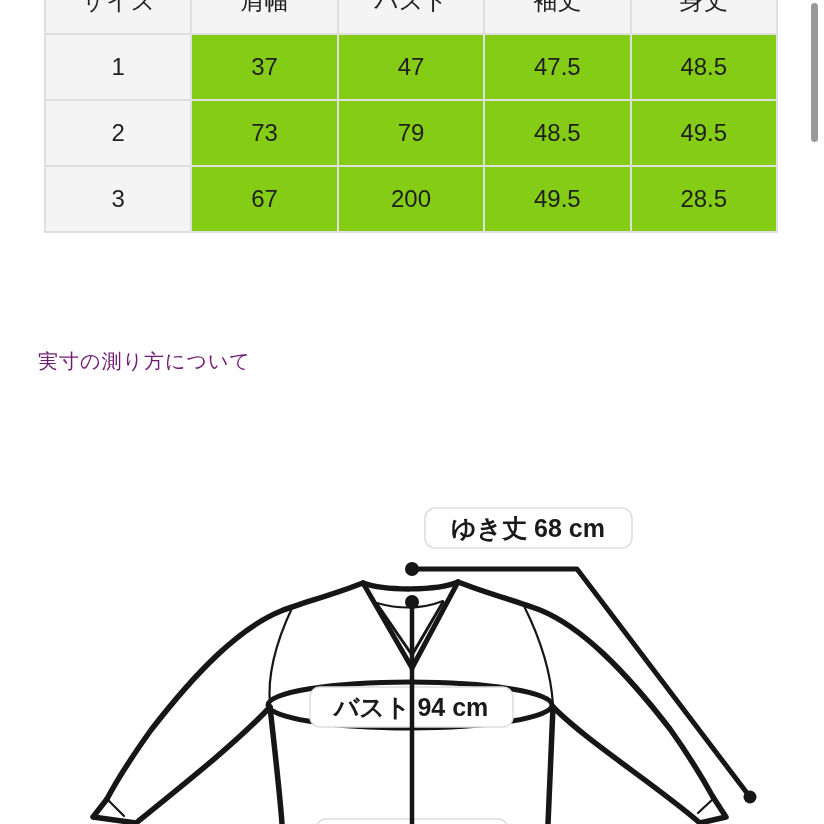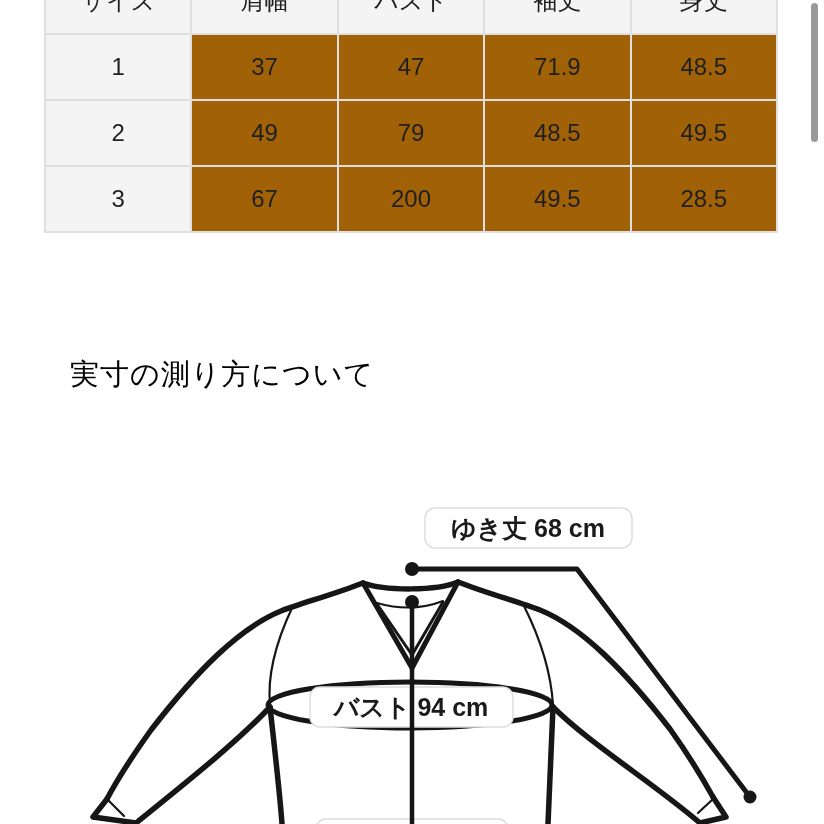--- a/index.html
+++ b/index.html
@@ -9,28 +9,28 @@
     font-family:"Liberation Sans", sans-serif;
   }
   
   .size-table {
     position:absolute; left:44px; top:-33px; width:734px;
     border-collapse:collapse; table-layout:fixed;
     font-size:24px; color:#1f1f1f;
   }
   .size-table th, .size-table td {
     border:2px solid #dfdfdf; height:64px; text-align:center;
-    font-weight:400; padding:0; background:#a16207;
+    font-weight:400; padding:0; background:#84cc16;
   }
   .size-table thead th { background:#f4f4f4; }
   .size-table td.rowhead { background:#f4f4f4; }
   
   .section-heading {
     position:absolute; left:38px; top:331px;
-    font-size:29px; font-weight:400; color:#000000; letter-spacing:1px;margin-left:32px;
+    font-size:20px; font-weight:400; color:#701a75; letter-spacing:1px;
   }
   
   .diagram { position:absolute; left:0; top:0; width:824px; height:824px; }
   .pill-text {
     font-family:"Liberation Sans", sans-serif;
     font-size:25px; font-weight:700; fill:#1a1a1a;
   }
   
   .scrollbar-thumb {
     position:absolute; left:811px; top:3px; width:7px; height:139px;
@@ -48,26 +48,26 @@
       <th>バスト</th>
       <th>袖丈</th>
       <th>身丈</th>
     </tr>
   </thead>
   <tbody>
     <tr>
       <td class="rowhead">1</td>
       <td>37</td>
       <td>47</td>
-      <td>71.9</td>
+      <td>47.5</td>
       <td>48.5</td>
     </tr>
     <tr>
       <td class="rowhead">2</td>
-      <td>49</td>
+      <td>73</td>
       <td>79</td>
       <td>48.5</td>
       <td>49.5</td>
     </tr>
     <tr>
       <td class="rowhead">3</td>
       <td>67</td>
       <td>200</td>
       <td>49.5</td>
       <td>28.5</td>

